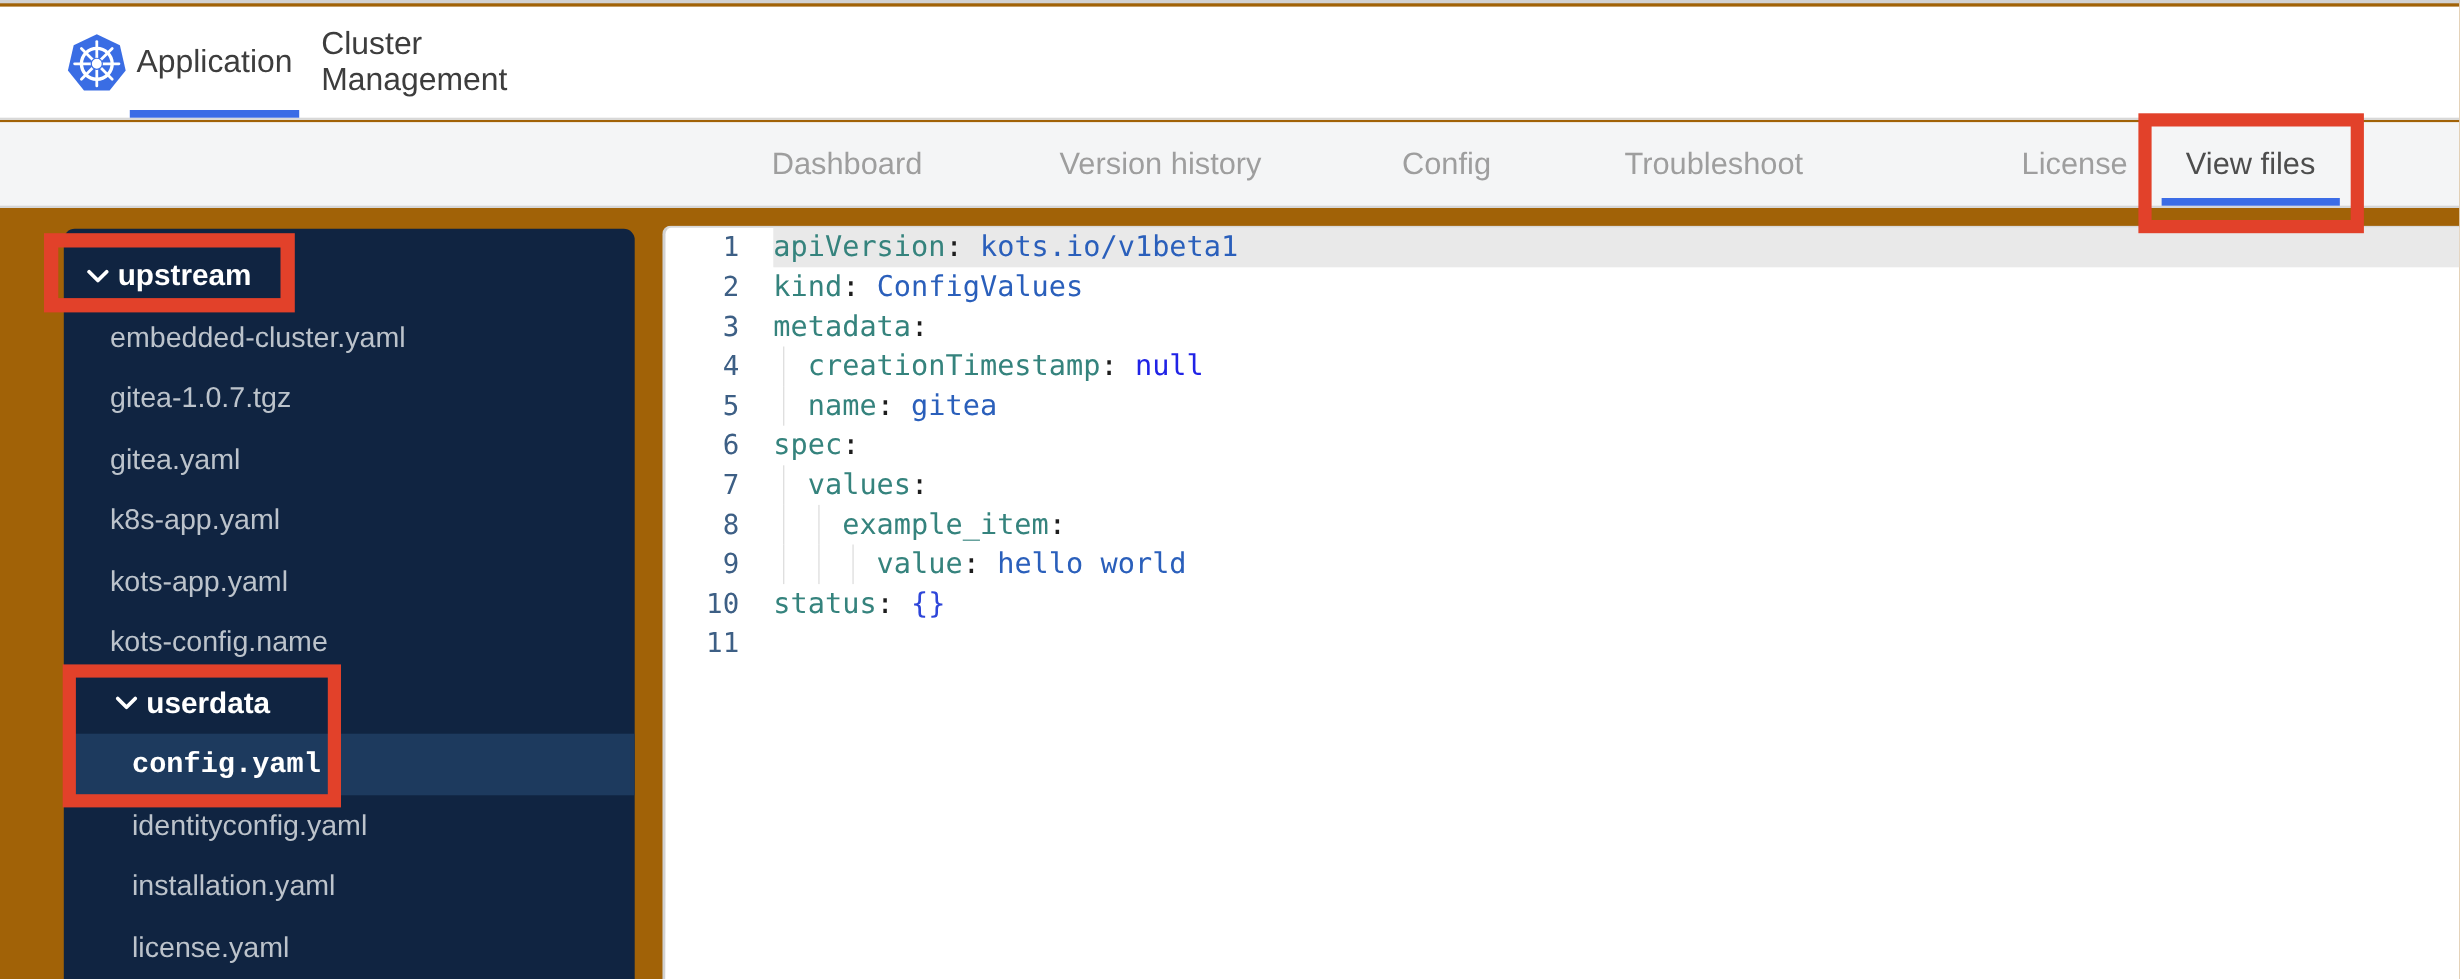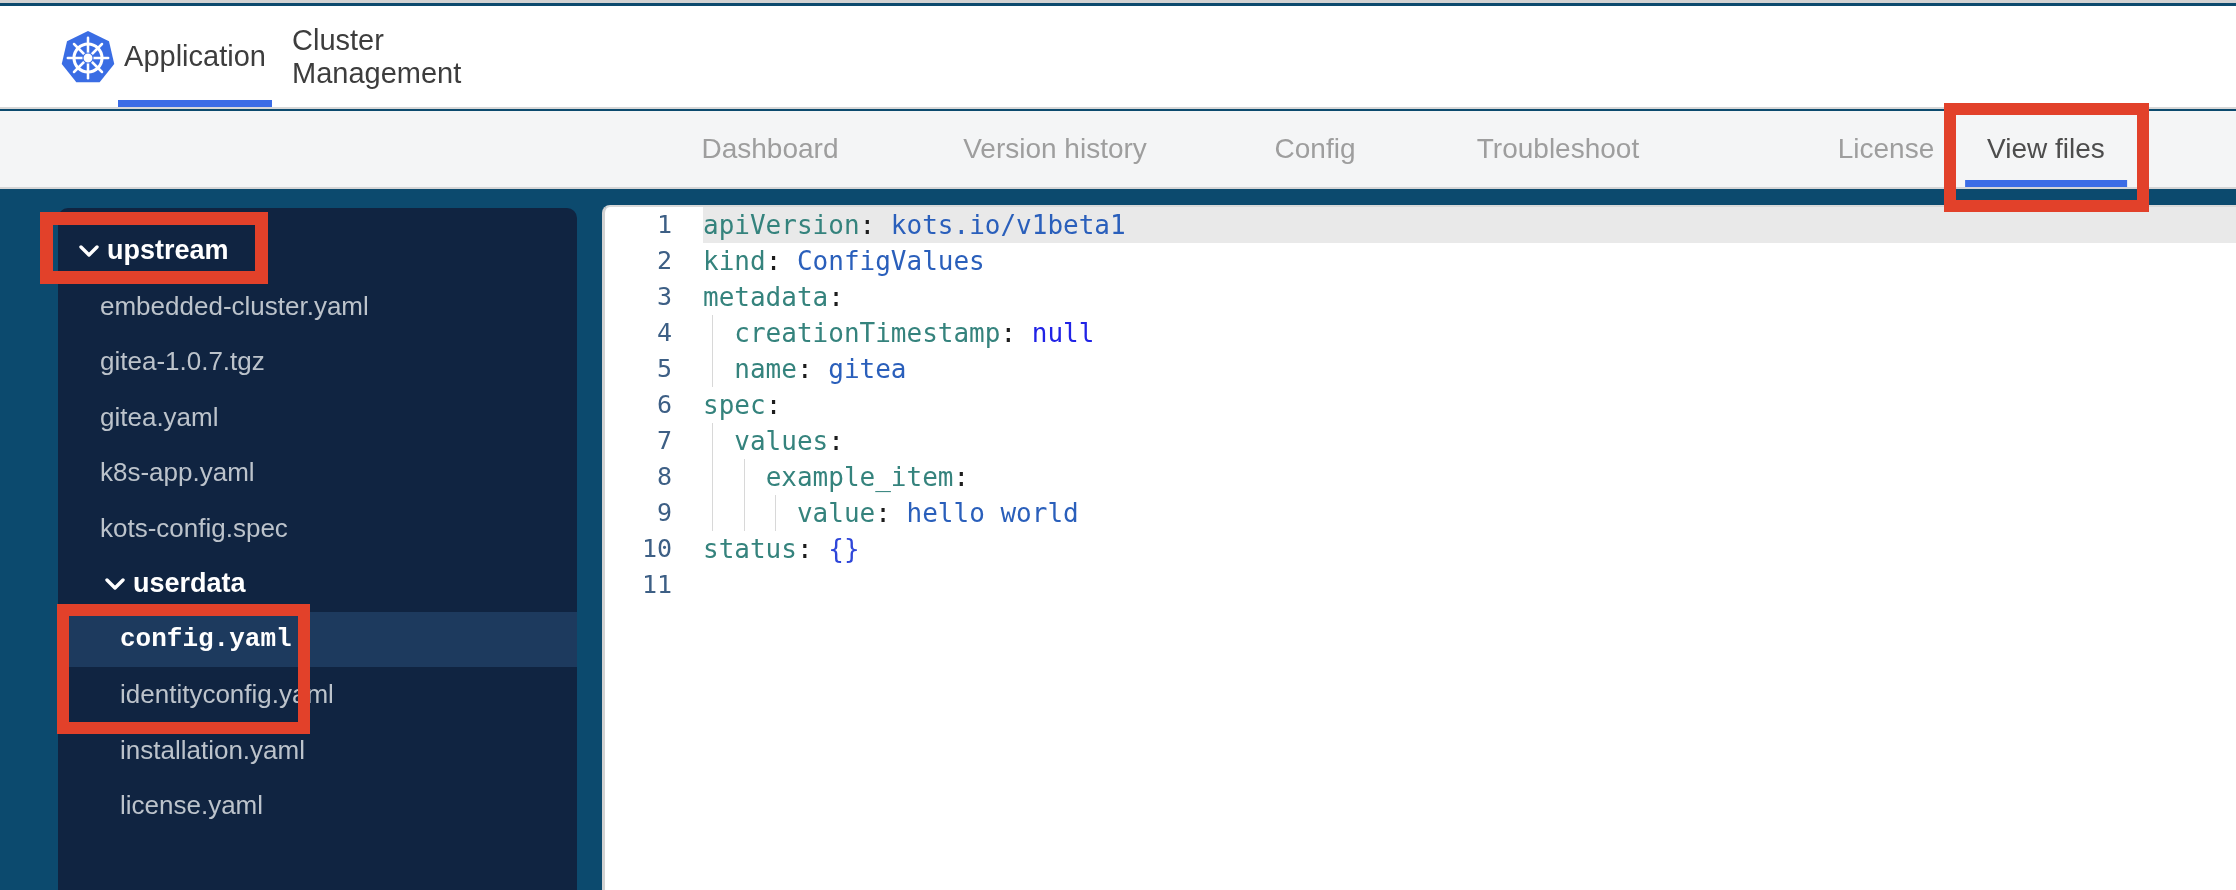--- a/index.html
+++ b/index.html
@@ -5,21 +5,21 @@
   :root{
     --red:#e2412a; --blue:#3b6ce6; --k8s:#3a6de4;
     --nav-bg:#f4f5f6; --line:#d5d5d6;
     --side-bg:#102441; --side-sel:#1d3a5e; --file:#bcc3cb;
     --key:#35837d; --val:#2a5fbb; --atom:#2023e6; --brace:#2e46d9;
     --punct:#1d1d1d; --lnum:#3d5f85; --band:#e9e9e9; --guide:#d8d8d8;
   }
   *{margin:0;padding:0;box-sizing:border-box;}
   html,body{background:#fff;}
   body{font-family:"Liberation Sans",sans-serif;}
-  .stage{position:relative;width:2236px;height:890px;background:#0c4a6e;overflow:hidden;
+  .stage{position:relative;width:2236px;height:890px;background:#a16207;overflow:hidden;
          border-top:3px solid #d2d2d2;}
 
   
   .topbar{position:absolute;left:0;top:3px;width:100%;height:103px;background:#fff;
           border-bottom:2px solid #d8d8d8;}
   .logo{position:absolute;left:60px;top:24px;width:56px;height:56px;cursor:pointer;}
   .toptab{position:absolute;top:0;height:101px;display:flex;align-items:center;justify-content:center;
           font-size:29px;color:#3d3d3d;cursor:pointer;}
   .toptab:nth-child(1){left:118px;width:154px;}
   .toptab:nth-child(2){left:292px;width:210px;}
@@ -132,21 +132,24 @@
       <div class="row file d1">
         <span class="lbl">gitea-1.0.7.tgz</span>
       </div>
       <div class="row file d1">
         <span class="lbl">gitea.yaml</span>
       </div>
       <div class="row file d1">
         <span class="lbl">k8s-app.yaml</span>
       </div>
       <div class="row file d1">
-        <span class="lbl">kots-config.spec</span>
+        <span class="lbl">kots-app.yaml</span>
+      </div>
+      <div class="row file d1">
+        <span class="lbl">kots-config.name</span>
       </div>
       <div class="row folder d1">
         <svg class="chev" viewBox="0 0 20 14" aria-hidden="true">
           <polyline points="2,3 10,11 18,3" fill="none" stroke="#fff" stroke-width="3.4" stroke-linecap="round" stroke-linejoin="round"></polyline>
         </svg>
         <span class="lbl">userdata</span>
       </div>
       <div class="row file d2 selected">
         <span class="lbl">config.yaml</span>
       </div>

